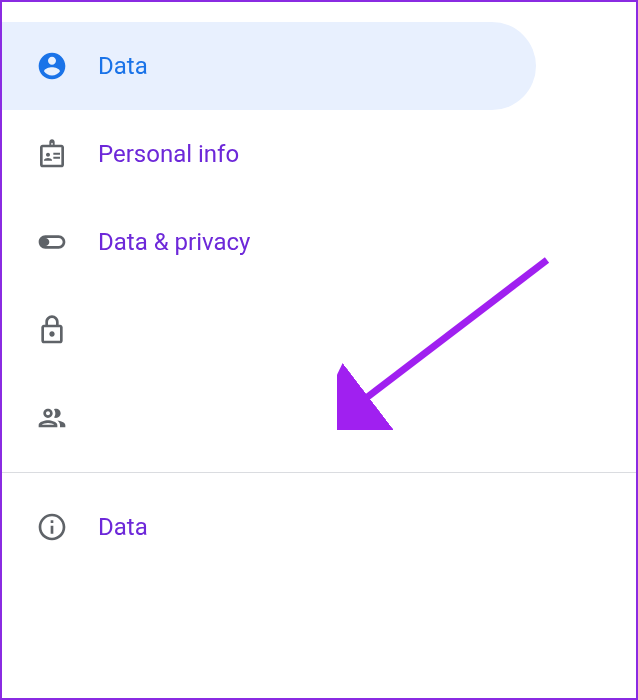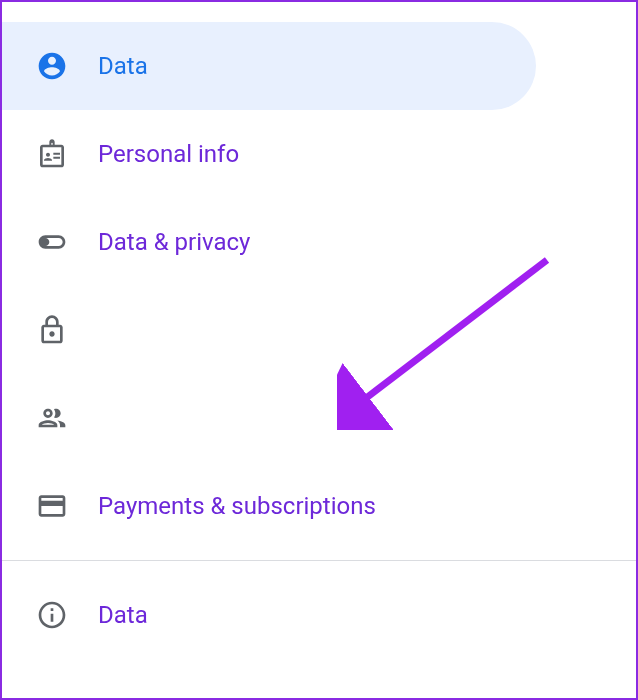--- a/index.html
+++ b/index.html
@@ -109,28 +109,20 @@
   </div>
 
   <div class="nav-item">
     <span class="icon">
       <svg viewBox="0 0 24 24" width="32" height="32">
         <path d="M9 13.75c-2.34 0-7 1.17-7 3.5V19h14v-1.75c0-2.33-4.66-3.5-7-3.5zM4.34 17c.84-.58 2.87-1.25 4.66-1.25s3.82.67 4.66 1.25H4.34zM9 12c1.93 0 3.5-1.57 3.5-3.5S10.93 5 9 5 5.5 6.57 5.5 8.5 7.07 12 9 12zm0-5c.83 0 1.5.67 1.5 1.5S9.83 10 9 10s-1.5-.67-1.5-1.5S8.17 7 9 7zm7.04 6.81c1.16.84 1.96 1.96 1.96 3.44V19h4v-1.75c0-2.02-3.5-3.17-5.96-3.44zM15 12c1.93 0 3.5-1.57 3.5-3.5S16.93 5 15 5c-.54 0-1.04.13-1.5.35.63.89 1 1.98 1 3.15s-.37 2.26-1 3.15c.46.22.96.35 1.5.35z"></path>
       </svg>
     </span>
   </div>
 
-  <div class="nav-item">
-    <span class="icon">
-      <svg viewBox="0 0 24 24" width="32" height="32">
-        <path d="M20 4H4c-1.11 0-1.99.89-1.99 2L2 18c0 1.11.89 2 2 2h16c1.11 0 2-.89 2-2V6c0-1.11-.89-2-2-2zm0 14H4v-6h16v6zm0-10H4V6h16v2z"></path>
-      </svg>
-    </span>
-    <span class="nav-label">Payments &amp; subscriptions</span>
-  </div>
 
   <div class="divider"></div>
 
   <div class="nav-item">
     <span class="icon">
       <svg viewBox="0 0 24 24" width="32" height="32">
         <path d="M11 7h2v2h-2zm0 4h2v6h-2zm1-9C6.48 2 2 6.48 2 12s4.48 10 10 10 10-4.48 10-10S17.52 2 12 2zm0 18c-4.41 0-8-3.59-8-8s3.59-8 8-8 8 3.59 8 8-3.59 8-8 8z"></path>
       </svg>
     </span>
     <span class="nav-label">Data</span>

